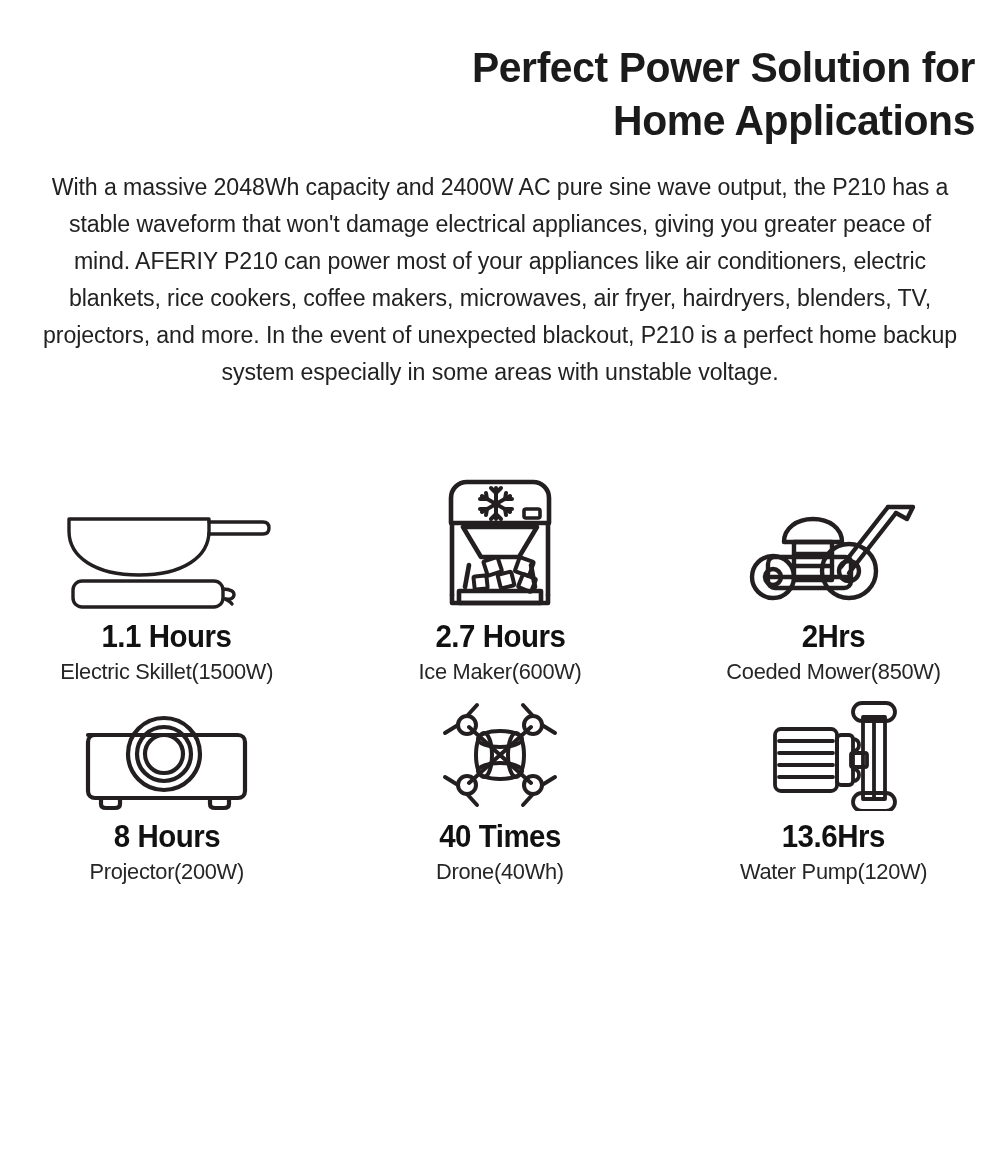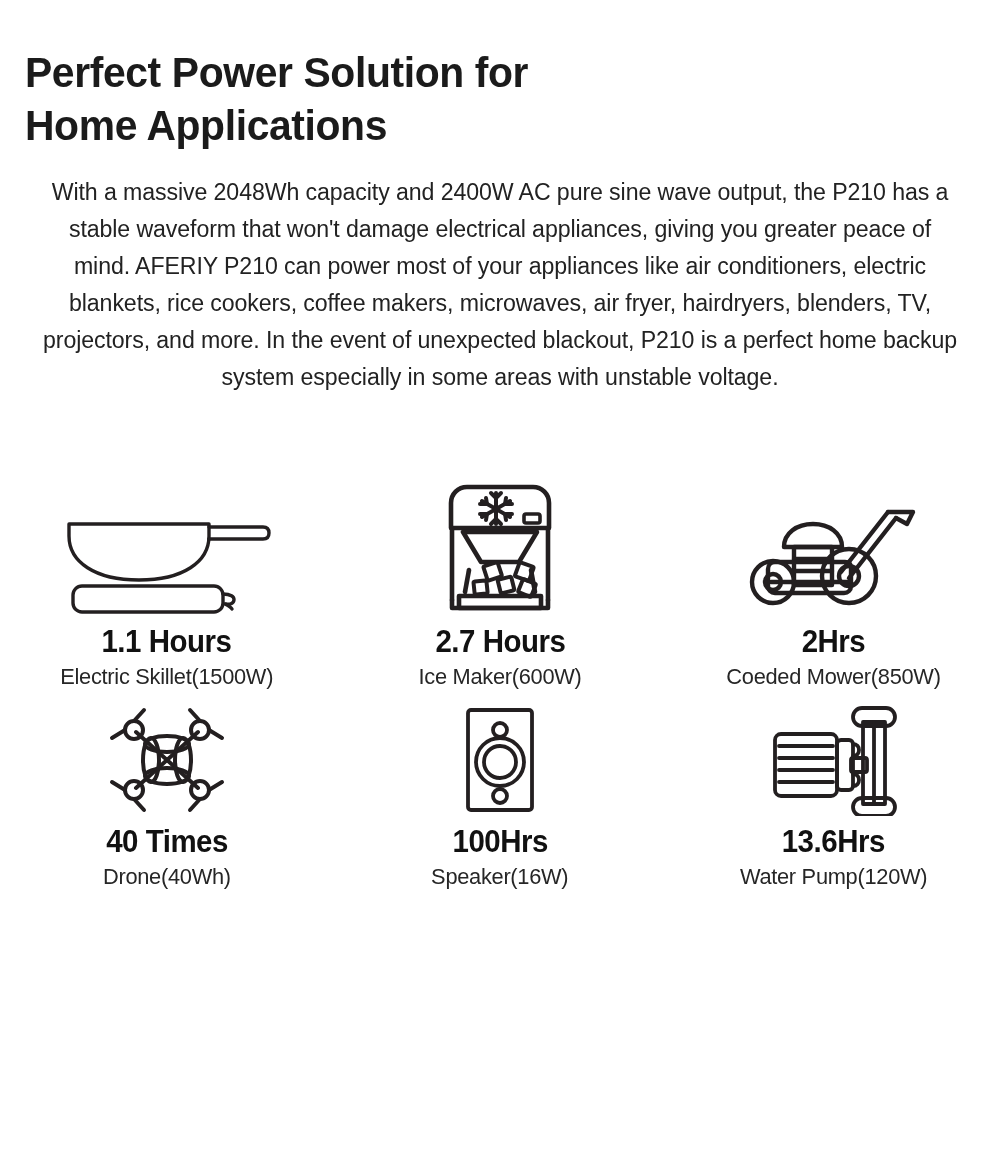--- a/index.html
+++ b/index.html
@@ -20,23 +20,22 @@
   .page {
     width: 1000px;
     height: 1153px;
     position: relative;
     overflow: hidden;
     background: #ffffff;
   }
 
   
   .heading-block {
-    padding-top: 26px;
-    text-align: left;
-    margin-top: 20px;
+    padding-top: 41px;
+    text-align: right;
   }
 
   .heading {
     font-size: 43px;
     line-height: 53px;
     font-weight: 700;
     letter-spacing: -0.4px;
     color: #1b1b1b;
     transform: scaleX(0.95);
     transform-origin: center top;
@@ -207,20 +206,37 @@
           <circle cx="28" cy="82" r="21"></circle>
           <circle cx="28" cy="82" r="8"></circle>
           <circle cx="104" cy="76" r="27"></circle>
           <circle cx="104" cy="76" r="10"></circle>
         </svg>
       </div>
       <div class="value">2Hrs</div>
       <div class="caption">Coeded Mower(850W)</div>
     </div>
 
+    <div class="cell row-2">
+      <div class="icon-wrap">
+        <svg width="186" height="104" viewBox="0 0 186 104" fill="none" stroke="#231f20" stroke-width="4.2" stroke-linecap="round" stroke-linejoin="round">
+
+          <path d="M14 28 H52 M128 28 H164 C168 28 171 31 171 35 V84 C171 88 168 91 164 91 H21 C17 91 14 88 14 84 V35 C14 31 17 28 21 28 Z"></path>
+
+          <circle cx="90" cy="47" r="36"></circle>
+          <circle cx="90" cy="47" r="27"></circle>
+          <circle cx="90" cy="47" r="19"></circle>
+
+          <path d="M27 91 V97 C27 100 29 101 32 101 H41 C44 101 46 100 46 97 V91"></path>
+          <path d="M136 91 V97 C136 100 138 101 141 101 H150 C153 101 155 100 155 97 V91"></path>
+        </svg>
+      </div>
+      <div class="value">8 Hours</div>
+      <div class="caption">Projector(200W)</div>
+    </div>
 
 
 
     <div class="cell row-3">
       <div class="icon-wrap">
         <svg width="122" height="112" viewBox="0 0 122 112" fill="none" stroke="#231f20" stroke-width="4" stroke-linecap="round" stroke-linejoin="round">
 
           <line x1="30" y1="28" x2="92" y2="84"></line>
           <line x1="92" y1="28" x2="30" y2="84"></line>
 
@@ -237,37 +253,20 @@
           <ellipse cx="61" cy="40" rx="22" ry="8"></ellipse>
           <ellipse cx="61" cy="72" rx="22" ry="8"></ellipse>
           <ellipse cx="45" cy="56" rx="8" ry="22"></ellipse>
           <ellipse cx="77" cy="56" rx="8" ry="22"></ellipse>
         </svg>
       </div>
       <div class="value">40 Times</div>
       <div class="caption">Drone(40Wh)</div>
     </div>
 
-    <div class="cell row-3">
-      <div class="icon-wrap">
-        <svg width="82" height="112" viewBox="0 0 82 112" fill="none" stroke="#231f20" stroke-width="3.8" stroke-linecap="round" stroke-linejoin="round">
-
-          <rect x="9" y="6" width="64" height="100" rx="3"></rect>
-
-          <circle cx="41" cy="26" r="7"></circle>
-
-          <circle cx="41" cy="58" r="24"></circle>
-          <circle cx="41" cy="58" r="16"></circle>
-
-          <circle cx="41" cy="92" r="7"></circle>
-        </svg>
-      </div>
-      <div class="value">100Hrs</div>
-      <div class="caption">Speaker(16W)</div>
-    </div>
 
     <div class="cell row-3">
       <div class="icon-wrap">
         <svg width="136" height="116" viewBox="0 0 136 116" fill="none" stroke="#231f20" stroke-width="3.8" stroke-linecap="round" stroke-linejoin="round">
 
           <rect x="10" y="34" width="62" height="62" rx="6"></rect>
           <line x1="14" y1="46" x2="68" y2="46"></line>
           <line x1="14" y1="58" x2="68" y2="58"></line>
           <line x1="14" y1="70" x2="68" y2="70"></line>
           <line x1="14" y1="82" x2="68" y2="82"></line>

